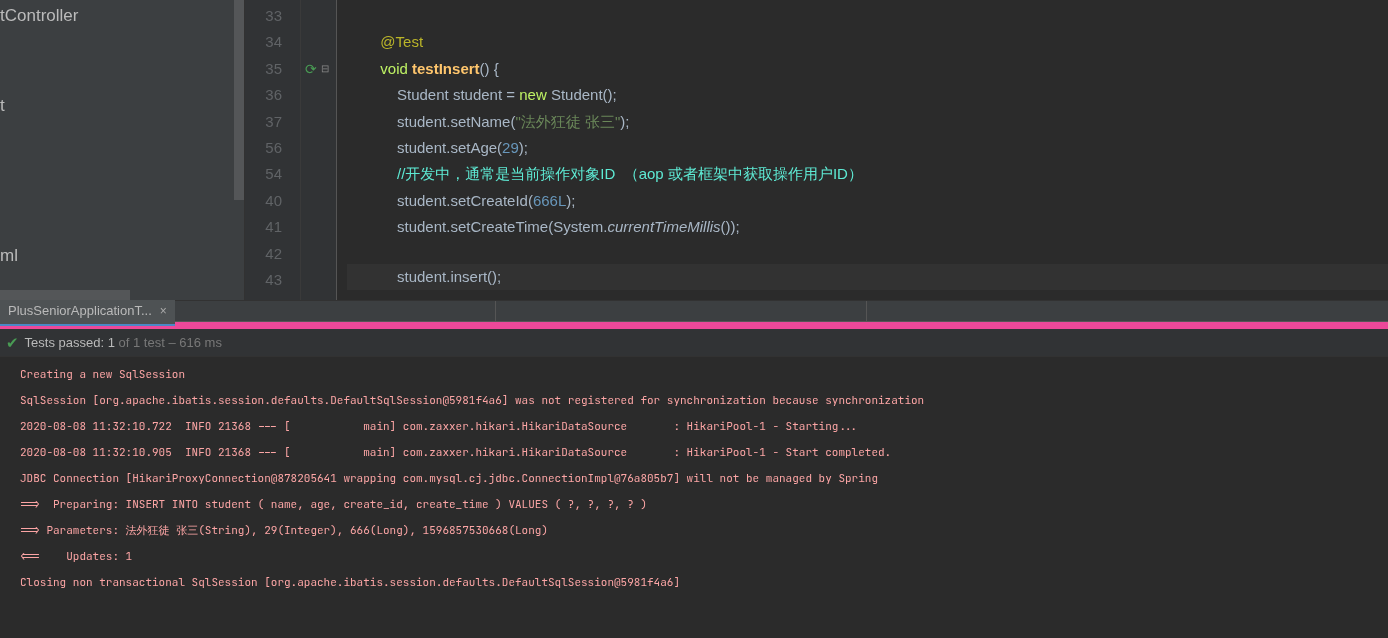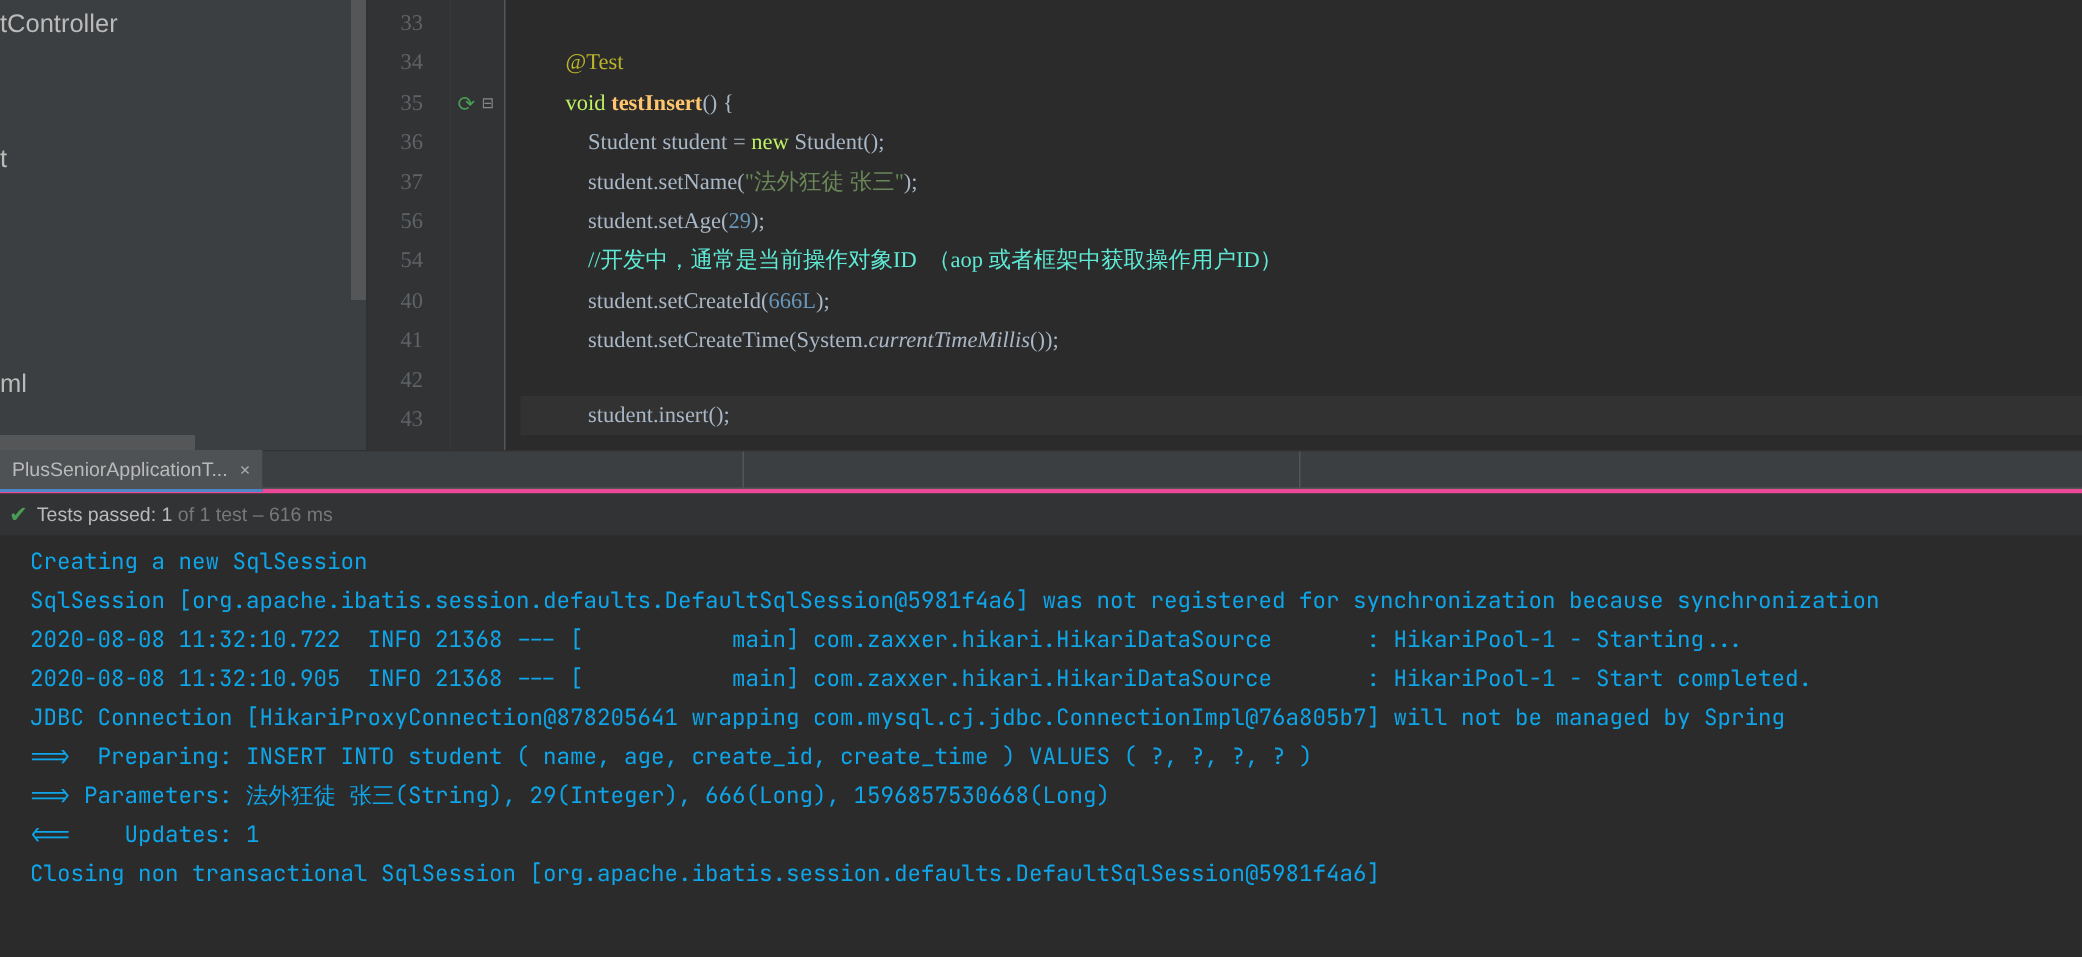--- a/index.html
+++ b/index.html
@@ -56,21 +56,21 @@
       white-space: nowrap;
       overflow: hidden;
     }
     .sidebar-item:first-child { margin-top: 2px; }
     .sidebar-item.gap { height: 62px; }
     .sidebar-item.gap2 { height: 60px; }
     .editor {
       flex: 1;
       background: #2b2b2b;
       display: flex;
-      font-family: Liberation Serif, serif;
+      font-family: Liberation Sans, sans-serif;
       font-size: 15px;
       position: relative;
     }
     .gutter {
       width: 56px;
       background: #313335;
       text-align: right;
       color: #606366;
       padding-top: 3px;
       border-right: 1px solid #3a3a3a;
@@ -128,21 +128,21 @@
       flex: 1;
       display: flex;
       flex-direction: column;
       border-top: 1px solid #323232;
     }
     .tabs-bar {
       height: 28px;
       background: #3c3f41;
       display: flex;
       align-items: center;
-      border-bottom: 3px solid #ec4899;
+      border-bottom: 7px solid #ec4899;
     }
     .tab {
       background: #4e5254;
       color: #bababa;
       padding: 0 8px;
       height: 28px;
       display: flex;
       align-items: center;
       font-size: 13px;
       border-bottom: 2px solid #4a88c7;
@@ -185,23 +185,23 @@
       color: #499c54;
       font-size: 15px;
       margin-right: 6px;
     }
     .test-count { color: #bababa; }
     .test-dim { color: #787878; }
     .console {
       flex: 1;
       background: #2b2b2b;
       font-family: 'JetBrains Mono','Consolas', monospace;
-      font-size: 15px;
+      font-size: 11px;
       line-height: 26px;
-      color: #0ea5e9;
+      color: #fca5a5;
       padding-left: 20px;
       padding-top: 4px;
       white-space: pre;
       overflow: hidden;
       
     }
   </style>
 </head>
 <body>
 

